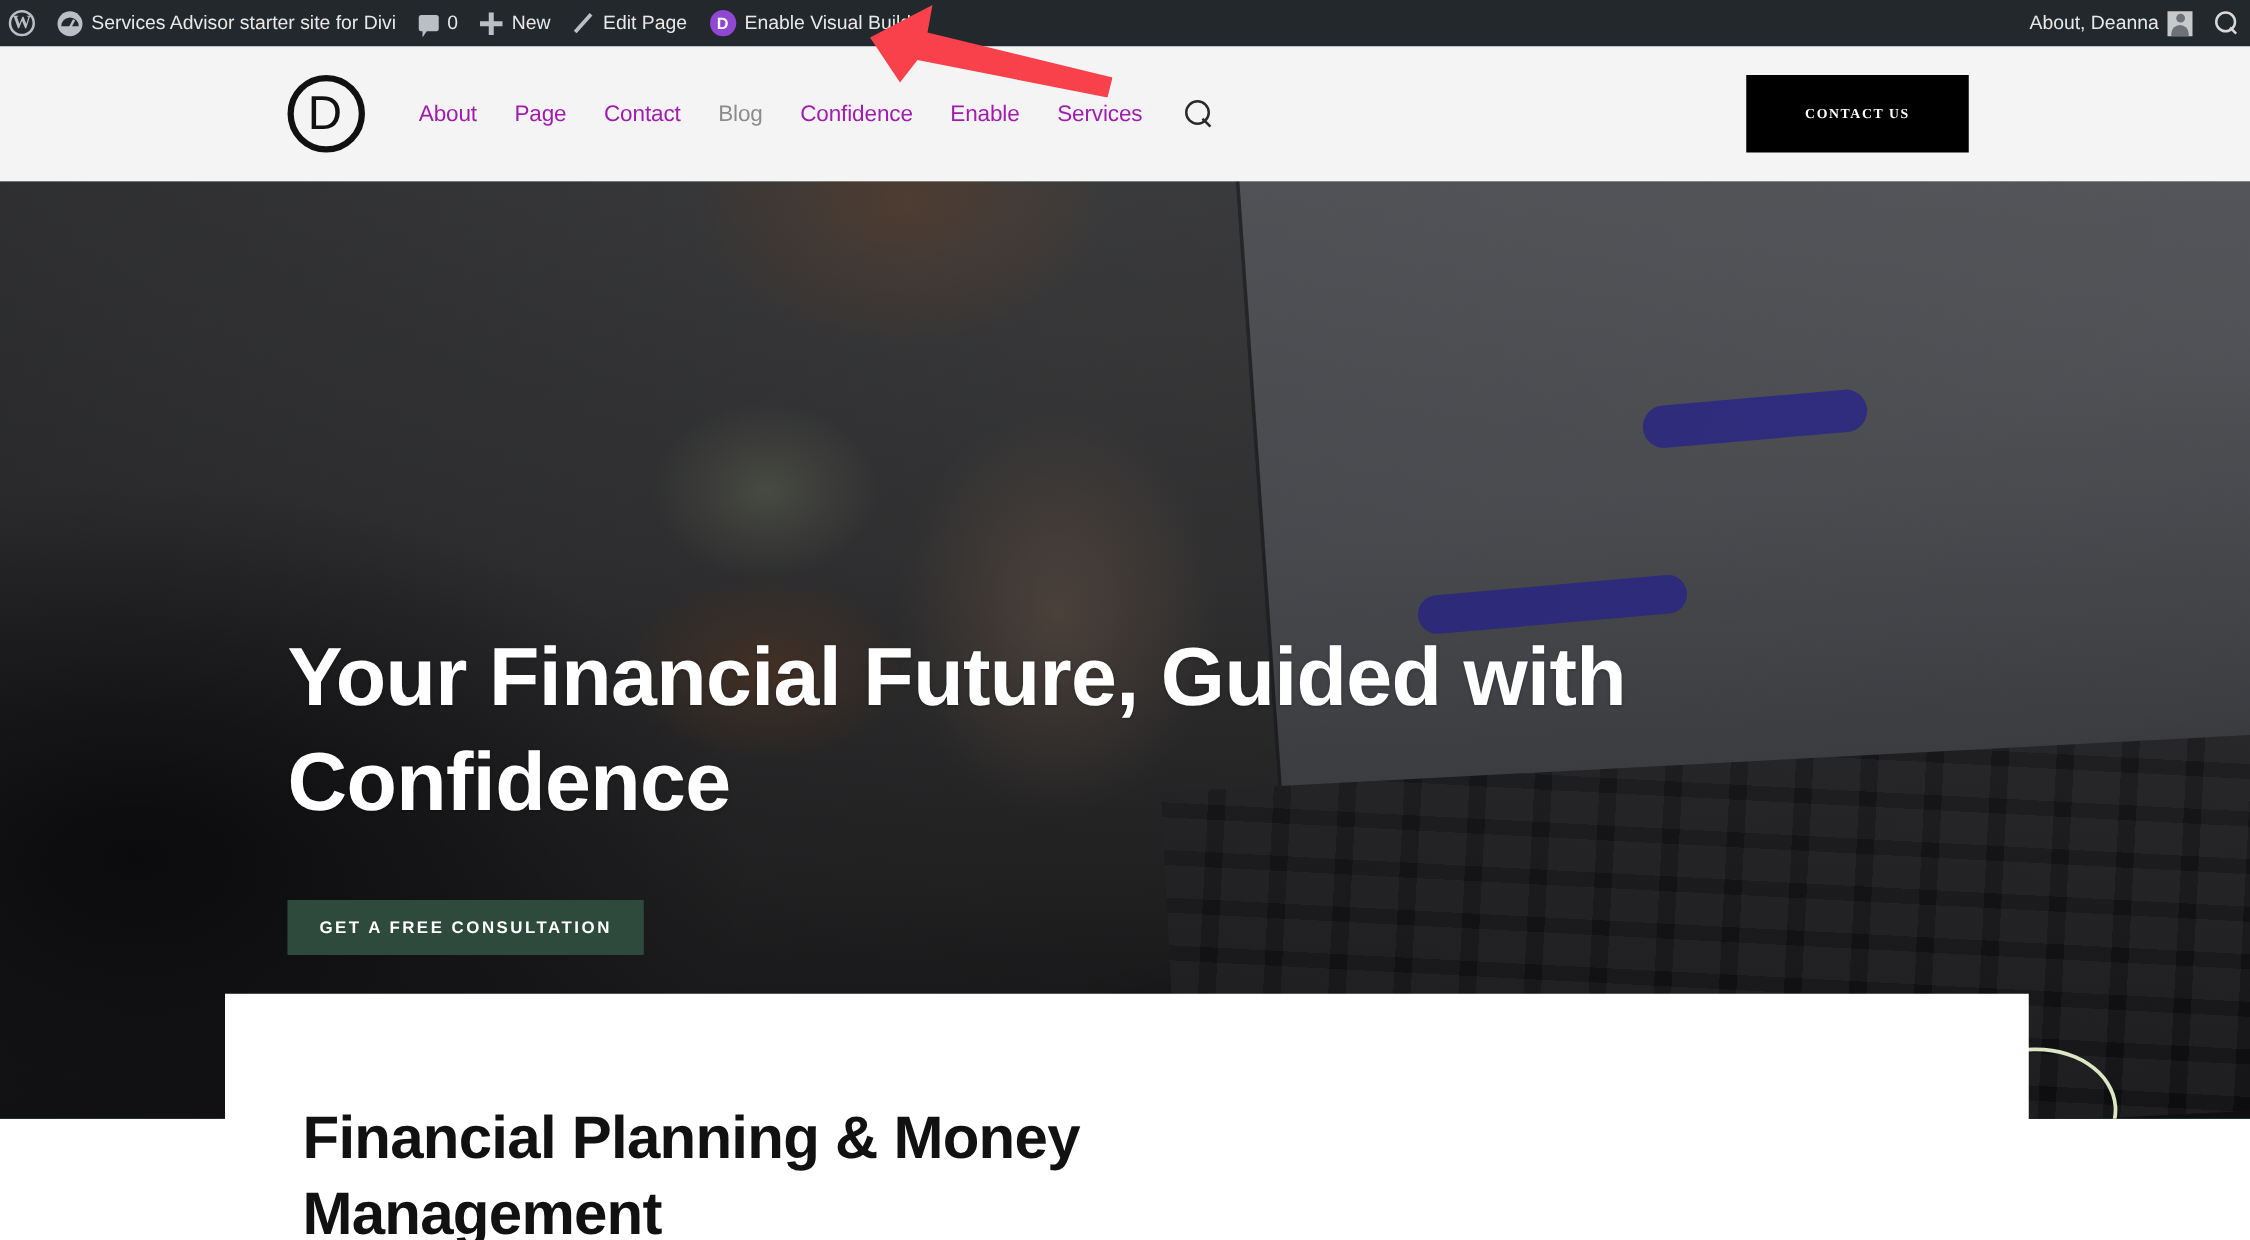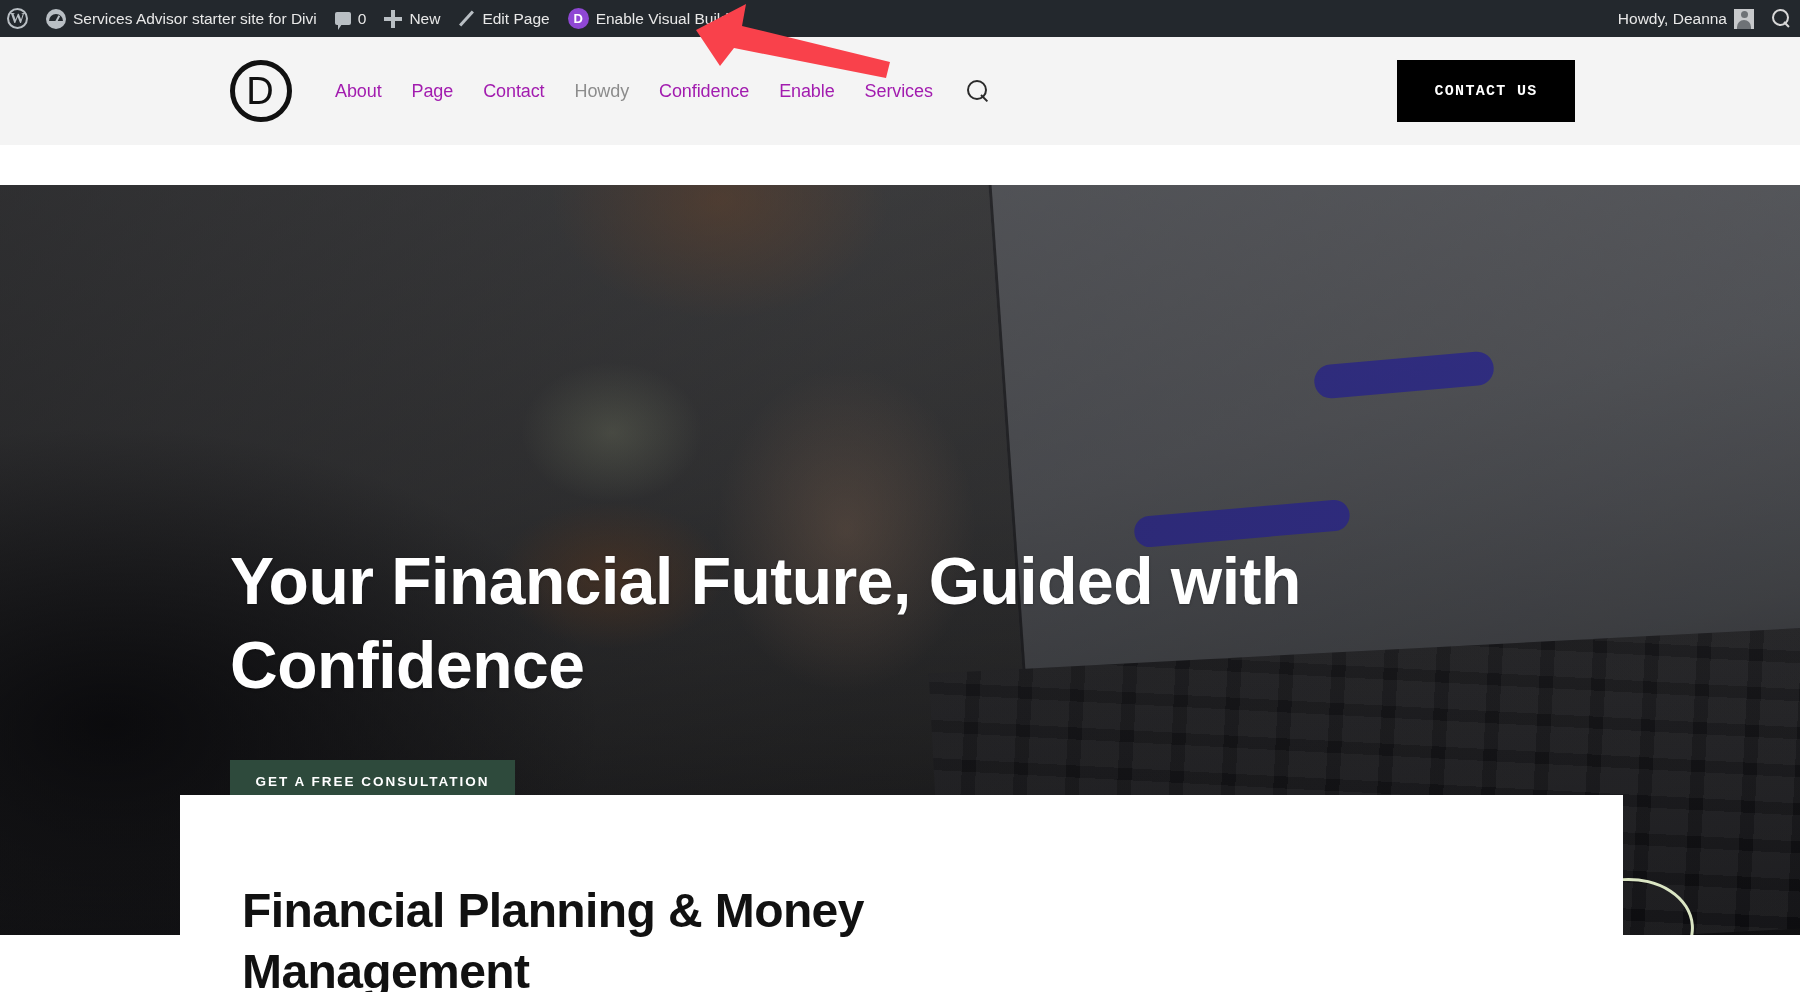--- a/index.html
+++ b/index.html
@@ -149,32 +149,31 @@
   .nav-search-icon::after {
     content: ""; position: absolute; left: 14px; top: 14px;
     width: 9px; height: 2px; background: #2a2a2a;
     transform: rotate(45deg); transform-origin: left center;
   }
   .contact-btn {
     margin-left: auto; margin-right: 225px;
     width: 178px; height: 62px;
     background: #000; color: #fff;
     display: flex; align-items: center; justify-content: center;
-    font-size: 15px; font-weight: bold; letter-spacing: 1.3px;
+    font-size: 11px; font-weight: bold; letter-spacing: 1.3px;
     border: none; cursor: pointer;
-    font-family: Liberation Mono, monospace;
+    font-family: Liberation Serif, serif;
   }
 
   
   .hero {
     position: relative;
     height: 750px;
     overflow: hidden;
     background: #0f766e;
-    margin-top: 40px;
   }
   .hero-photo {
     position: absolute; inset: 0;
     background:
       
       radial-gradient(ellipse 50% 40% at 78% 100%, rgba(8,8,10,0.95) 0%, rgba(8,8,10,0) 70%),
       
       radial-gradient(ellipse 38% 55% at 6% 72%, rgba(5,5,8,0.97) 0%, rgba(5,5,8,0) 72%),
       
       radial-gradient(ellipse 9% 14% at 34% 52%, rgba(150,88,44,0.55) 0%, rgba(150,88,44,0) 70%),
@@ -340,40 +339,40 @@
       <span class="ab-icon">
         <span class="divi-glyph">D</span>
       </span>
       <span>Enable Visual Builder</span>
     </div>
 
   </div>
 
   <div class="ab-right">
     <div class="ab-item">
-      <span>Howdy, Deanna</span>
+      <span>About, Deanna</span>
       <span class="avatar-glyph"></span>
     </div>
     <div class="ab-item">
       <span class="search-ab-glyph"></span>
     </div>
   </div>
 </div>
 
 <header class="site-header">
 
   <a class="logo-wrap">
     <span class="divi-logo">D</span>
   </a>
 
   <nav class="main-nav">
     <a class="nav-link">About</a>
     <a class="nav-link">Page</a>
     <a class="nav-link">Contact</a>
-    <a class="nav-link active">Howdy</a>
+    <a class="nav-link active">Blog</a>
     <a class="nav-link">Confidence</a>
     <a class="nav-link">Enable</a>
     <a class="nav-link">Services</a>
     <span class="nav-search-icon"></span>
   </nav>
 
   <button class="contact-btn">CONTACT US</button>
 </header>
 
 <section class="hero">

